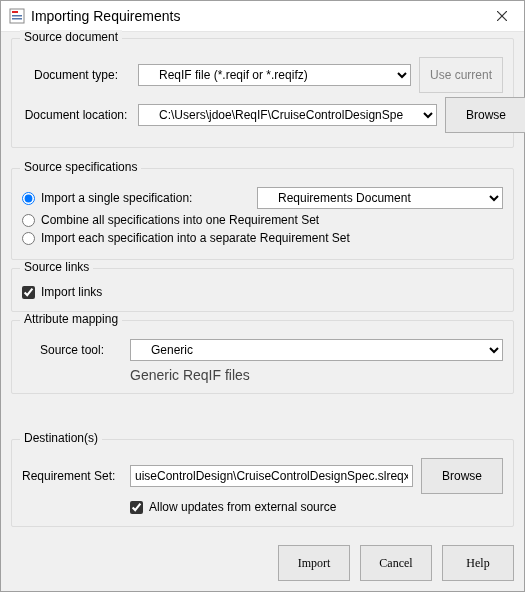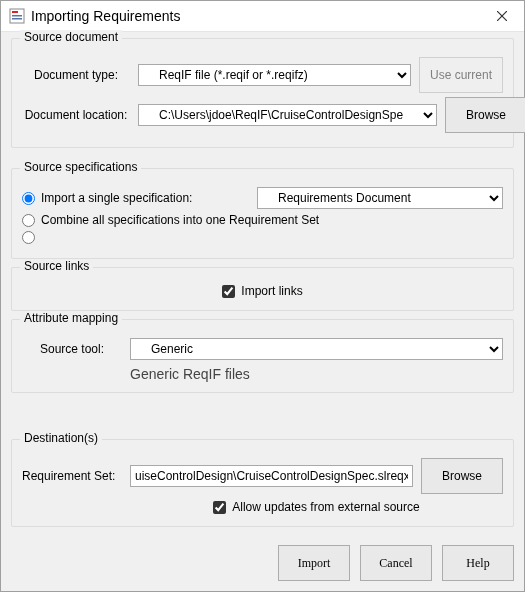--- a/index.html
+++ b/index.html
@@ -123,21 +123,21 @@
   .btn.disabled{
     color:var(--disabled);
     background:#efefef;
     border-color:#cfcfcf;
   }
   .radio-row{
     display:flex;align-items:center;gap:6px;margin:4px 0;
   }
   .radio-row input{margin:0;}
   .check-row{
-    display:flex;align-items:center;gap:6px;margin:2px 0 2px 0;justify-content:center;
+    display:flex;align-items:center;gap:6px;margin:2px 0 2px 0;
   }
   .check-row input{margin:0;accent-color:#333;}
   .spec-select{
     flex:1;
     margin-left:auto;
   }
   .dest-field{
     flex:1;
     background:var(--highlight-field);
   }
@@ -208,20 +208,21 @@
         <select class="spec-select">
           <option>Requirements Document</option>
         </select>
       </div>
       <div class="radio-row">
         <input type="radio" name="spec" style="">
         <span>Combine all specifications into one Requirement Set</span>
       </div>
       <div class="radio-row">
         <input type="radio" name="spec" style="">
+        <span>Import each specification into a separate Requirement Set</span>
       </div>
     </div>
 
     <div class="group">
       <span class="legend">Source links</span>
       <div class="check-row">
         <input type="checkbox" checked="" style="">
         <span>Import links</span>
       </div>
     </div>

